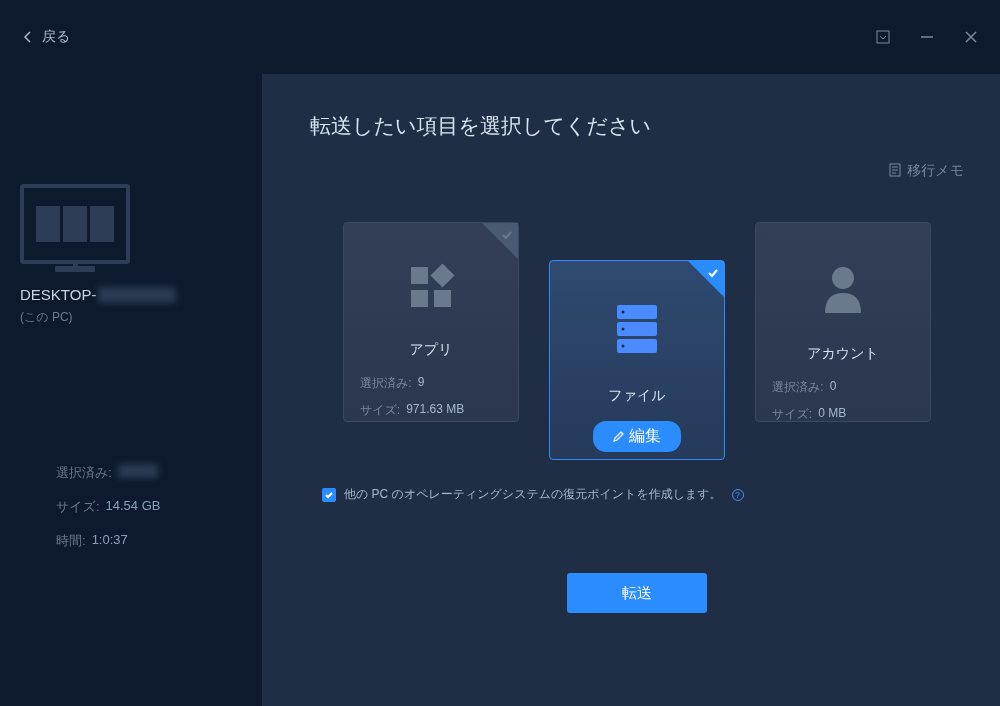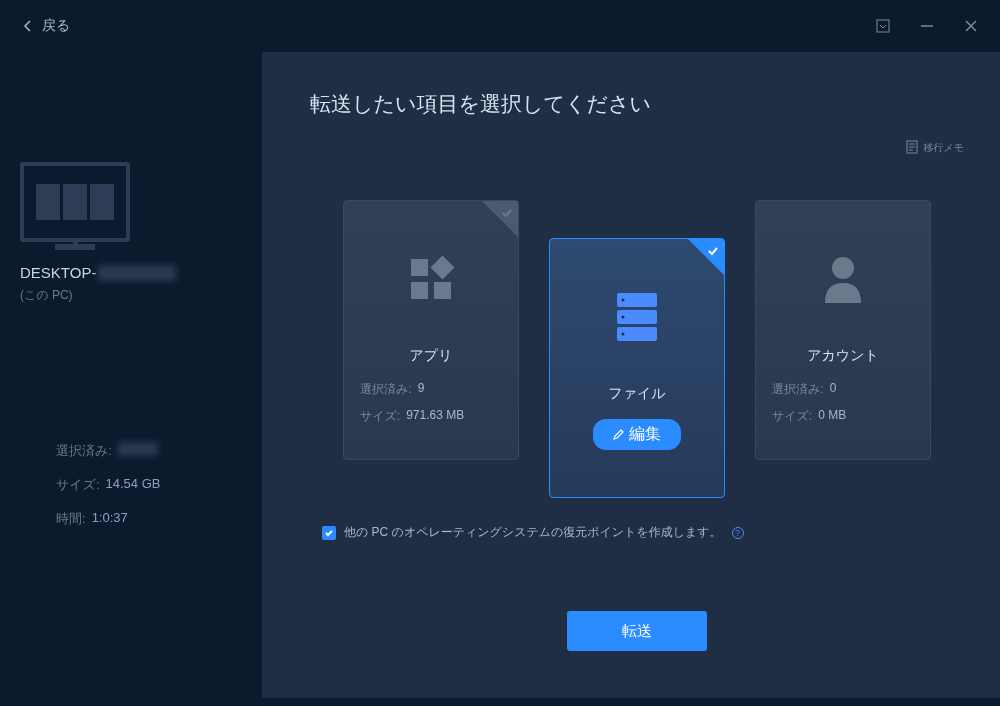--- a/index.html
+++ b/index.html
@@ -6,21 +6,21 @@
     body {
       width: 1000px;
       height: 706px;
       background: #0d1a2d;
       font-family: "Meiryo", "Hiragino Sans", sans-serif;
       color: #c8d4e0;
       overflow: hidden;
       position: relative;
     }
     .titlebar {
-      height: 52px;
+      height: 74px;
       display: flex;
       align-items: center;
       padding: 0 20px;
     }
     .back-btn {
       display: flex;
       align-items: center;
       gap: 6px;
       color: #a8b8cc;
       font-size: 14px;
@@ -156,33 +156,33 @@
       font-weight: 400;
       color: #d8e4f0;
     }
     .memo-link {
       position: absolute;
       right: 36px;
       top: 88px;
       display: flex;
       align-items: center;
       gap: 5px;
-      font-size: 10px;
+      font-size: 14px;
       color: #7a8a9c;
       cursor: pointer;
     }
     .cards {
       margin-top: 82px;
       display: flex;
       gap: 30px;
       justify-content: center;
     }
     .card {
       width: 176px;
-      height: 260px;
+      height: 200px;
       background: linear-gradient(180deg, #333f57 0%, #2a374f 100%);
       border: 1px solid #3a4862;
       border-radius: 4px;
       position: relative;
       padding: 38px 16px 18px;
       display: flex;
       flex-direction: column;
       align-items: center;
       cursor: pointer;
     }

